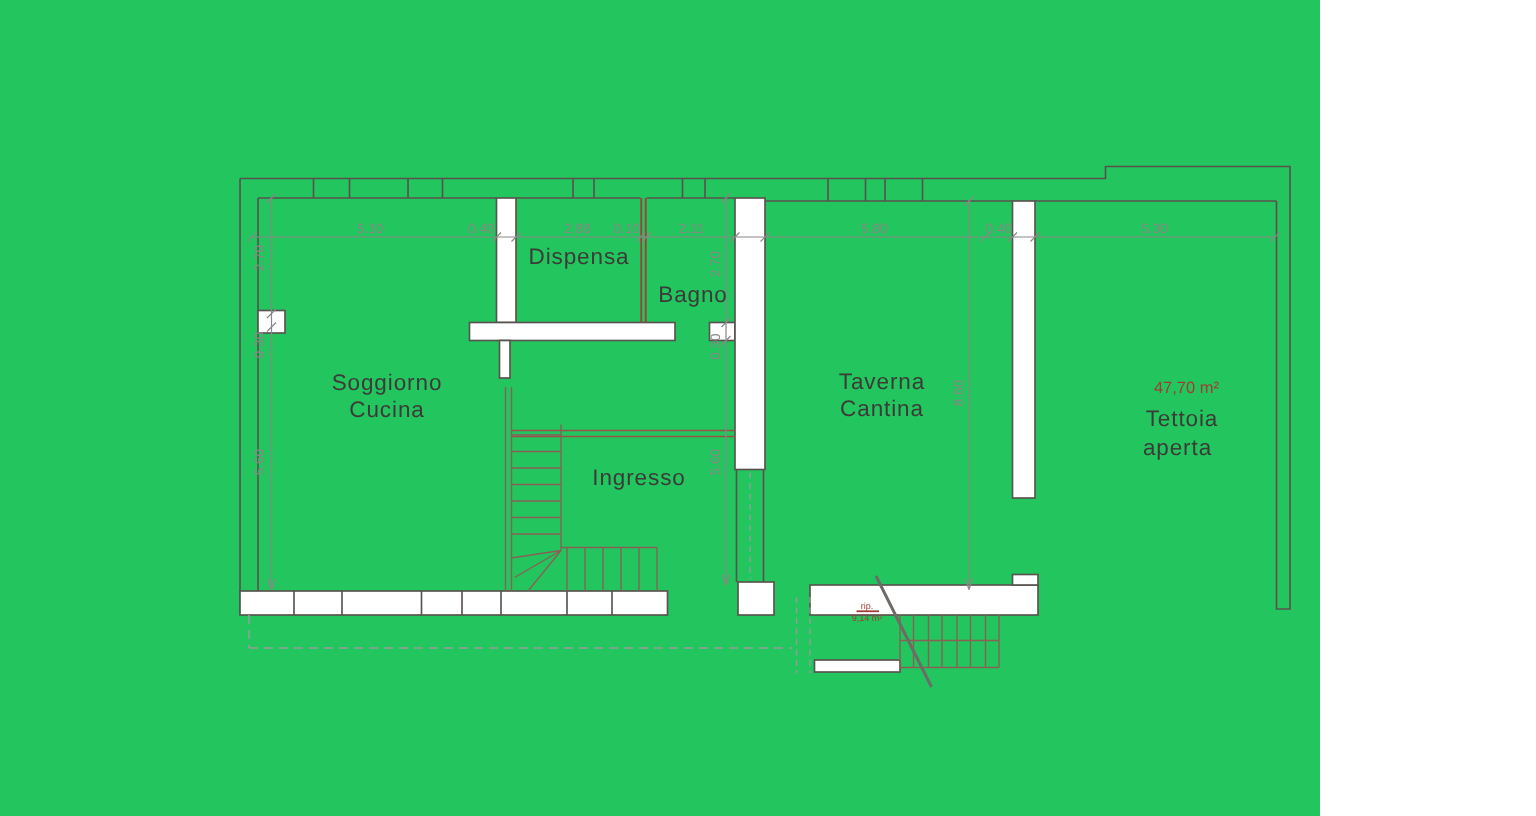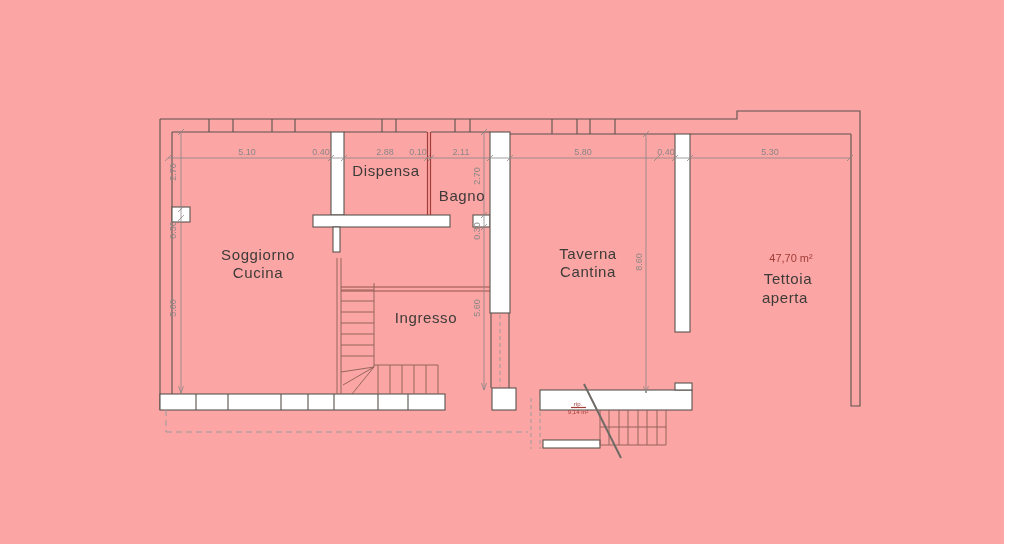--- a/index.html
+++ b/index.html
@@ -1,19 +1,19 @@
 <!DOCTYPE html>
 <html style="--wall: #59534d; --wall_red: #96544a; --stair: #8a6055; --accent_red: #a03d36; --dim: #8a8785; --dash: #9a9a9a; --text: #3d3b38;"><head>
 <meta charset="utf-8">
 <style>
   html,body{margin:0;padding:0;background:#ffffff;}
   .canvas{
     position:relative;
-    width:1004px;height:544px;
-    background:#fca5a5;
+    width:880px;height:544px;
+    background:#22c55e;
     overflow:hidden;
     font-family:"Liberation Sans", sans-serif;
   }
   svg{display:block;}
   
   .w   {stroke:var(--wall,#59534d); stroke-width:1.1; fill:none;}
   .wf  {stroke:var(--wall,#59534d); stroke-width:1.1; fill:#ffffff;}
   .red {stroke:var(--accent_red,#a03d36); stroke-width:1.2; fill:none;}
   .r2  {stroke:var(--wall_red,#96544a); stroke-width:1;   fill:none;}
   .st  {stroke:var(--stair,#8a6055);  stroke-width:0.9; fill:none;}

